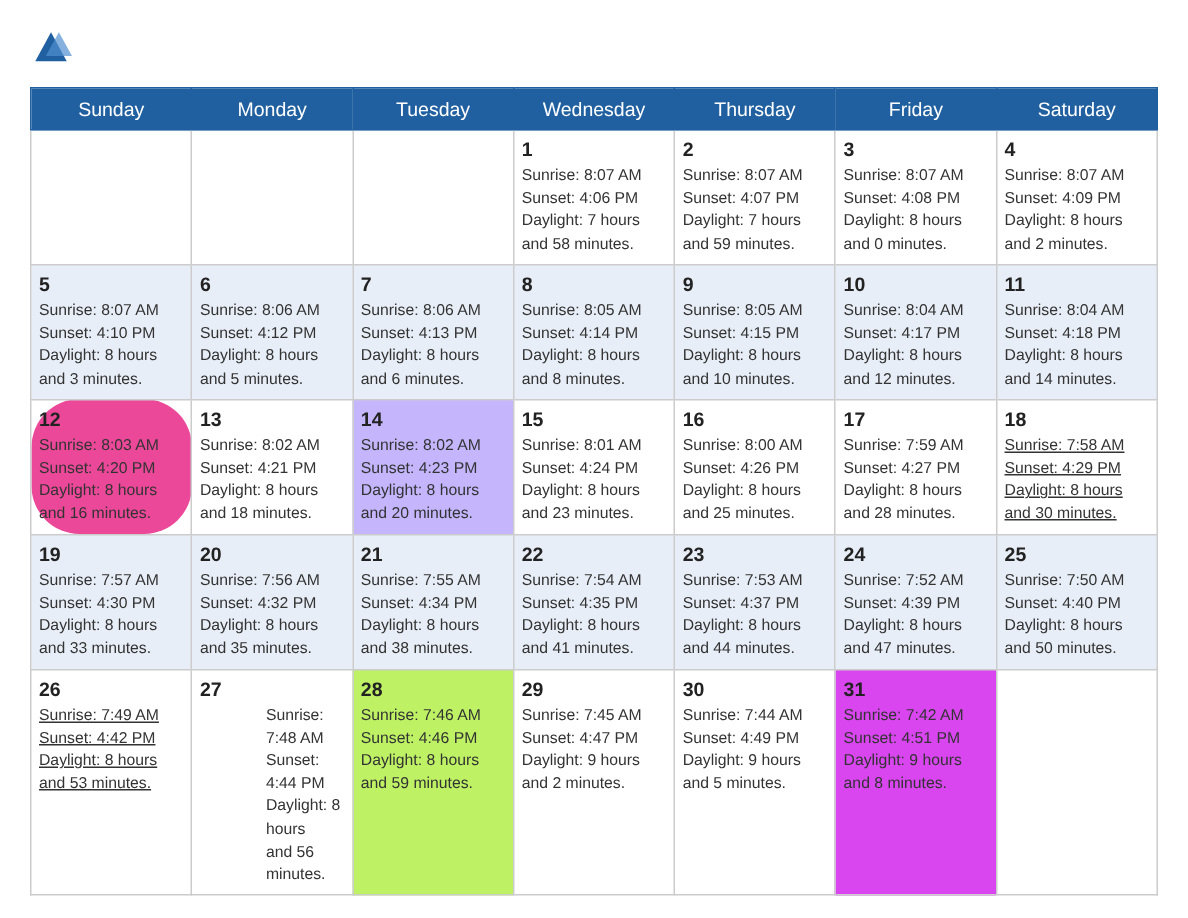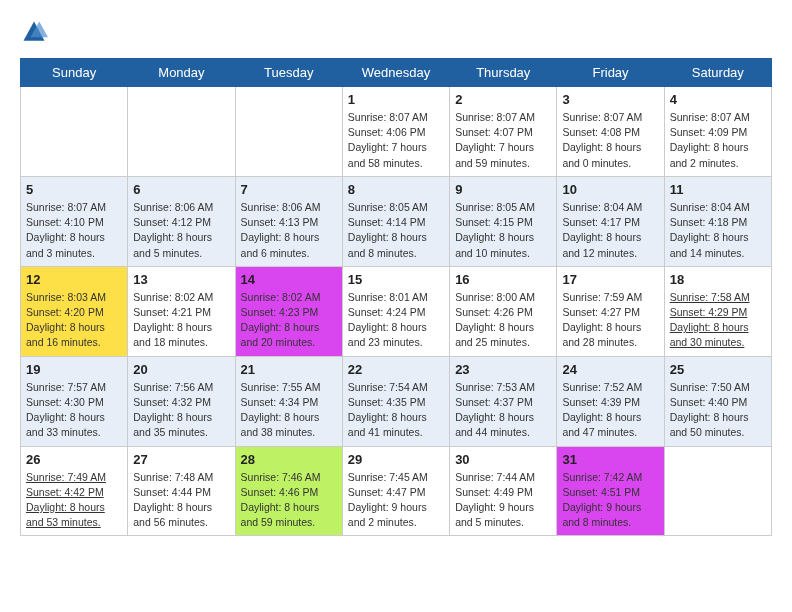--- a/index.html
+++ b/index.html
@@ -222,35 +222,35 @@
           </td>
           <td style="background: rgb(232, 238, 247);">
             <span class="day-num">11</span>
             <div class="day-info" style="white-space: pre-line;">Sunrise: 8:04 AM
 Sunset: 4:18 PM
 Daylight: 8 hours
 and 14 minutes.</div>
           </td>
         </tr>
         <tr class="row-odd">
-          <td style="background: #fde047;">
+          <td style="background: #ec4899; border-radius: 32px;">
             <span class="day-num">12</span>
             <div class="day-info" style="white-space: pre-line;">Sunrise: 8:03 AM
 Sunset: 4:20 PM
 Daylight: 8 hours
 and 16 minutes.</div>
           </td>
           <td style="background: rgb(255, 255, 255);">
             <span class="day-num">13</span>
             <div class="day-info" style="white-space: pre-line;">Sunrise: 8:02 AM
 Sunset: 4:21 PM
 Daylight: 8 hours
 and 18 minutes.</div>
           </td>
-          <td style="background: #d946ef;">
+          <td style="background: #c4b5fd;">
             <span class="day-num">14</span>
             <div class="day-info" style="white-space: pre-line;">Sunrise: 8:02 AM
 Sunset: 4:23 PM
 Daylight: 8 hours
 and 20 minutes.</div>
           </td>
           <td style="background: rgb(255, 255, 255);">
             <span class="day-num">15</span>
             <div class="day-info" style="white-space: pre-line;">Sunrise: 8:01 AM
 Sunset: 4:24 PM
@@ -333,21 +333,21 @@
         <tr class="row-odd">
           <td style="background: rgb(255, 255, 255);">
             <span class="day-num">26</span>
             <div class="day-info" style="white-space: pre-line; text-decoration: underline;">Sunrise: 7:49 AM
 Sunset: 4:42 PM
 Daylight: 8 hours
 and 53 minutes.</div>
           </td>
           <td style="background: rgb(255, 255, 255);">
             <span class="day-num">27</span>
-            <div class="day-info" style="white-space: pre-line;">Sunrise: 7:48 AM
+            <div class="day-info" style="white-space: pre-line; margin-left: 44px;">Sunrise: 7:48 AM
 Sunset: 4:44 PM
 Daylight: 8 hours
 and 56 minutes.</div>
           </td>
           <td style="background: #bef264; margin-left: 21px;">
             <span class="day-num">28</span>
             <div class="day-info" style="white-space: pre-line;">Sunrise: 7:46 AM
 Sunset: 4:46 PM
 Daylight: 8 hours
 and 59 minutes.</div>

